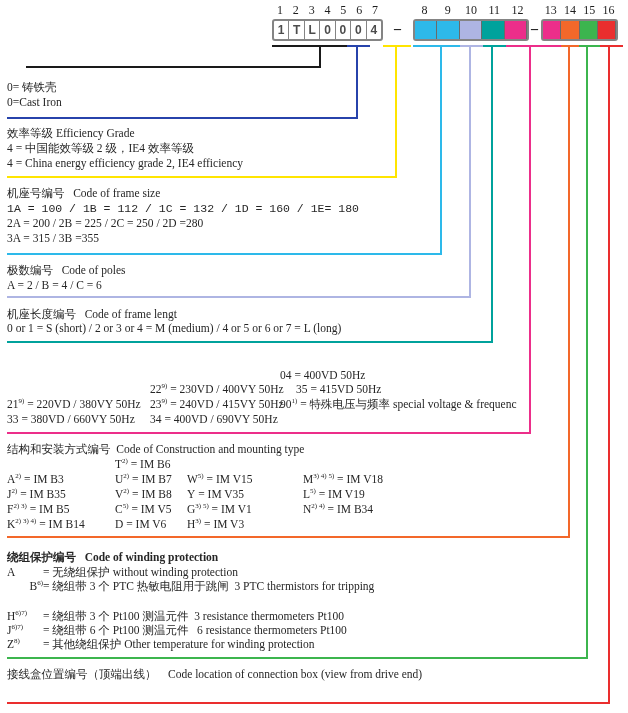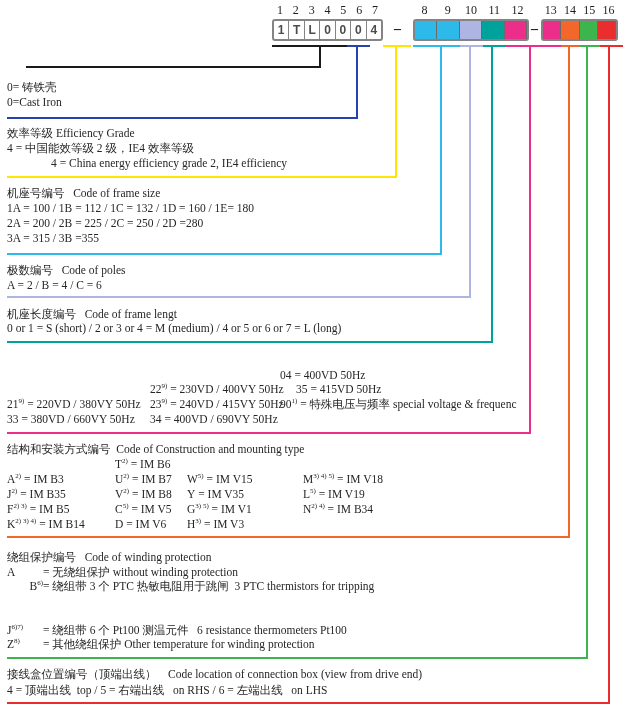--- a/index.html
+++ b/index.html
@@ -109,24 +109,24 @@
   <div class="uln" style="top: 536px; width: 563px; background: rgb(243, 104, 42);"></div>
   <div class="uln" style="top: 657px; width: 581px; background: rgb(60, 181, 78);"></div>
   <div class="uln" style="top: 702px; width: 603px; background: rgb(234, 46, 46);"></div>
 
 
   <div class="txt" style="left:7px;top:81px;">0= 铸铁壳</div>
   <div class="txt" style="left:7px;top:96px;">0=Cast Iron</div>
 
   <div class="txt" style="left:7px;top:127px;">效率等级 Efficiency Grade</div>
   <div class="txt" style="left:7px;top:142px;">4 = 中国能效等级 2 级，IE4 效率等级</div>
-  <div class="txt" style="left:7px;top:157px;margin-left:44px;">4 = China energy efficiency grade 2, IE4 efficiency</div>
+  <div class="txt" style="left:7px;top:157px;">4 = China energy efficiency grade 2, IE4 efficiency</div>
 
   <div class="txt" style="left:7px;top:187px;">机座号编号   Code of frame size</div>
-  <div class="txt" style="left:7px;top:202px;">1A = 100 / 1B = 112 / 1C = 132 / 1D = 160 / 1E= 180</div>
+  <div class="txt" style="left:7px;top:202px;font-family:Liberation Mono, monospace;">1A = 100 / 1B = 112 / 1C = 132 / 1D = 160 / 1E= 180</div>
   <div class="txt" style="left:7px;top:217px;">2A = 200 / 2B = 225 / 2C = 250 / 2D =280</div>
   <div class="txt" style="left:7px;top:232px;">3A = 315 / 3B =355</div>
 
   <div class="txt" style="left:7px;top:264px;">极数编号   Code of poles</div>
   <div class="txt" style="left:7px;top:279px;">A = 2 / B = 4 / C = 6</div>
 
   <div class="txt" style="left:7px;top:308px;">机座长度编号   Code of frame lengt</div>
   <div class="txt" style="left:7px;top:322px;">0 or 1 = S (short) / 2 or 3 or 4 = M (medium) / 4 or 5 or 6 or 7 = L (long)</div>
 
   <div class="txt" style="left:280px;top:369px;"><span>04</span><sup></sup><span> = 400VD 50Hz</span></div>
@@ -149,22 +149,22 @@
   <div class="txt m3" style="top:488px;"><span>Y</span><sup></sup><span> = IM V35</span></div>
   <div class="txt m4" style="top:488px;"><span>L</span><sup>5)</sup><span> = IM V19</span></div>
   <div class="txt m1" style="top:503px;"><span>F</span><sup>2) 3)</sup><span> = IM B5</span></div>
   <div class="txt m2" style="top:503px;"><span>C</span><sup>5)</sup><span> = IM V5</span></div>
   <div class="txt m3" style="top:503px;"><span>G</span><sup>3) 5)</sup><span> = IM V1</span></div>
   <div class="txt m4" style="top:503px;"><span>N</span><sup>2) 4)</sup><span> = IM B34</span></div>
   <div class="txt m1" style="top:518px;"><span>K</span><sup>2) 3) 4)</sup><span> = IM B14</span></div>
   <div class="txt m2" style="top:518px;"><span>D</span><sup></sup><span> = IM V6</span></div>
   <div class="txt m3" style="top:518px;"><span>H</span><sup>3)</sup><span> = IM V3</span></div>
 
-  <div class="txt" style="left:7px;top:551px;">绕组保护编号   Code of winding protection</div>
+  <div class="txt" style="left:7px;top:551px;font-weight:bold;">绕组保护编号   Code of winding protection</div>
   <div class="txt" style="left:7px;top:566px;"><span class="wl"><span>A</span><sup></sup></span><span>= 无绕组保护 without winding protection</span></div>
   <div class="txt" style="left:7px;top:580px;text-align:right;"><span class="wl"><span>B</span><sup>6)</sup></span><span>= 绕组带 3 个 PTC 热敏电阻用于跳闸  3 PTC thermistors for tripping</span></div>
+  <div class="txt" style="left:7px;top:610px;"><span class="wl"><span>H</span><sup>6)7)</sup></span><span>= 绕组带 3 个 Pt100 测温元件  3 resistance thermometers Pt100</span></div>
   <div class="txt" style="left:7px;top:624px;"><span class="wl"><span>J</span><sup>6)7)</sup></span><span>= 绕组带 6 个 Pt100 测温元件   6 resistance thermometers Pt100</span></div>
   <div class="txt" style="left:7px;top:638px;"><span class="wl"><span>Z</span><sup>8)</sup></span><span>= 其他绕组保护 Other temperature for winding protection</span></div>
 
   <div class="txt" style="left:7px;top:668px;">接线盒位置编号（顶端出线）    Code location of connection box (view from drive end)</div>
-  <div class="txt" style="left:7px;top:684px;">4 = 顶端出线  top / 5 = 右端出线   on RHS / 6 = 左端出线   on LHS</div>
 
 </div>
 
 </body></html>

